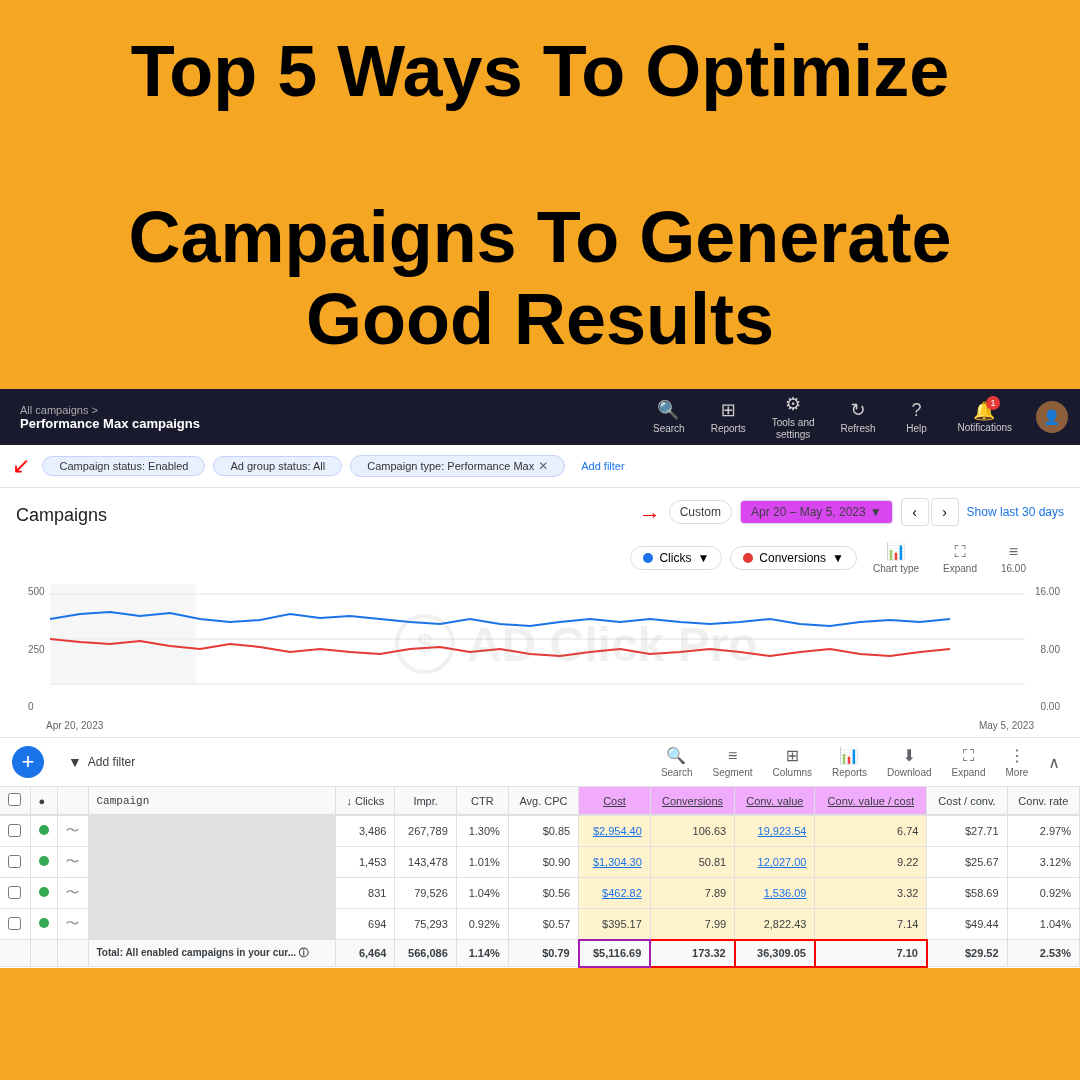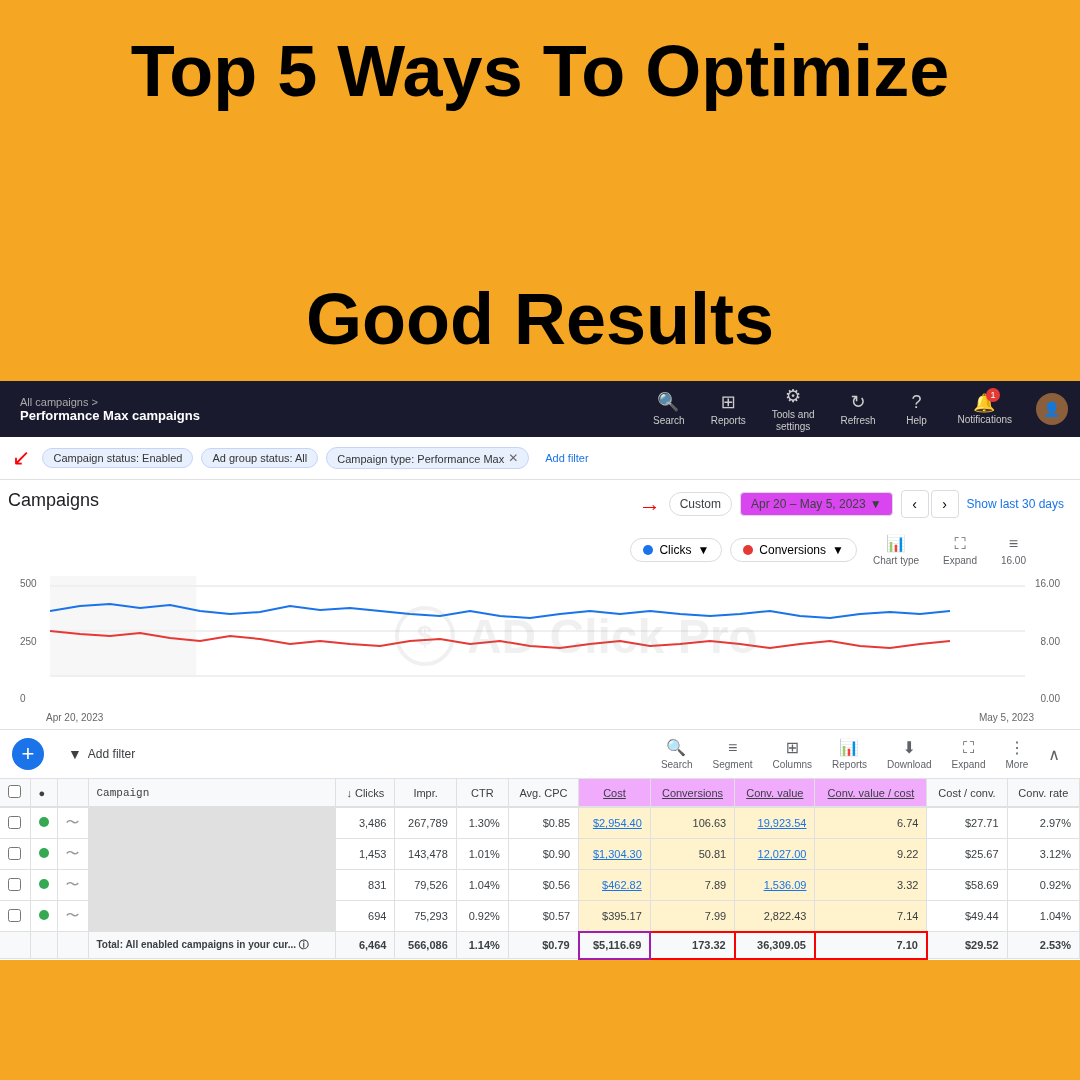--- a/index.html
+++ b/index.html
@@ -23,21 +23,21 @@
       font-weight: 900;
       color: #000;
       line-height: 1.15;
       font-family: 'Arial Black', Arial, sans-serif;
     }
 
     
     .ads-ui {
       background: #fff;
       width: 100%;
-      margin-top: 0;
+      margin-top: 8px;
     }
 
     
     .nav-bar {
       background: #1a1a2e;
       display: flex;
       align-items: center;
       padding: 0 12px;
       height: 56px;
       position: relative;
@@ -125,45 +125,45 @@
       padding: 8px 12px;
       display: flex;
       align-items: center;
       gap: 8px;
       font-size: 12px;
     }
     .filter-chip {
       background: #e8f0fe;
       border: 1px solid #c5d4fb;
       border-radius: 16px;
-      padding: 3px 10px;
+      padding: 3px 16px;
       font-size: 11px;
       color: #333;
       display: flex;
-      align-items: flex-end;
+      align-items: center;
       gap: 4px;
     }
     .filter-chip .chip-x {
       color: #666;
       font-size: 12px;
       cursor: pointer;
     }
     .add-filter-btn {
       color: #1a73e8;
       font-size: 11px;
       cursor: pointer;
       padding: 3px 8px;
     }
 
     
     .campaigns-header {
       display: flex;
-      align-items: flex-start;
+      align-items: flex-end;
       justify-content: space-between;
-      padding: 10px 16px 6px 8px;
+      padding: 10px 16px 6px 16px;
       background: #fff;
     }
     .campaigns-title {
       font-size: 18px;
       font-weight: 400;
       color: #202124;
     }
     .header-right {
       display: flex;
       align-items: center;
@@ -245,21 +245,21 @@
       align-items: center;
       font-size: 10px;
       color: #5f6368;
       cursor: pointer;
       padding: 2px 8px;
       gap: 2px;
     }
     .chart-action-btn .ca-icon { font-size: 16px; }
     .chart-y-labels {
       position: absolute;
-      left: 0;
+      left: 8px;
       top: 0;
       height: 100%;
       display: flex;
       flex-direction: column;
       justify-content: space-between;
       font-size: 10px;
       color: #666;
       padding: 2px 0;
       width: 30px;
     }
@@ -412,21 +412,21 @@
       font-size: 28px;
     }
   </style>
 </head>
 <body>
 
 <div class="top-section">
   <h1 class="main-title">
     <span>Top 5 Ways To Optimize</span><br>
     <br>
-    <br>
+    <span>Campaigns To Generate</span><br>
     <span>Good Results</span>
   </h1>
 </div>
 
 <div class="ads-ui">
 
   <div class="nav-bar">
     <div class="nav-left">
       <span class="all-campaigns">All campaigns &gt;</span>
       <span class="page-title">Performance Max campaigns</span>

